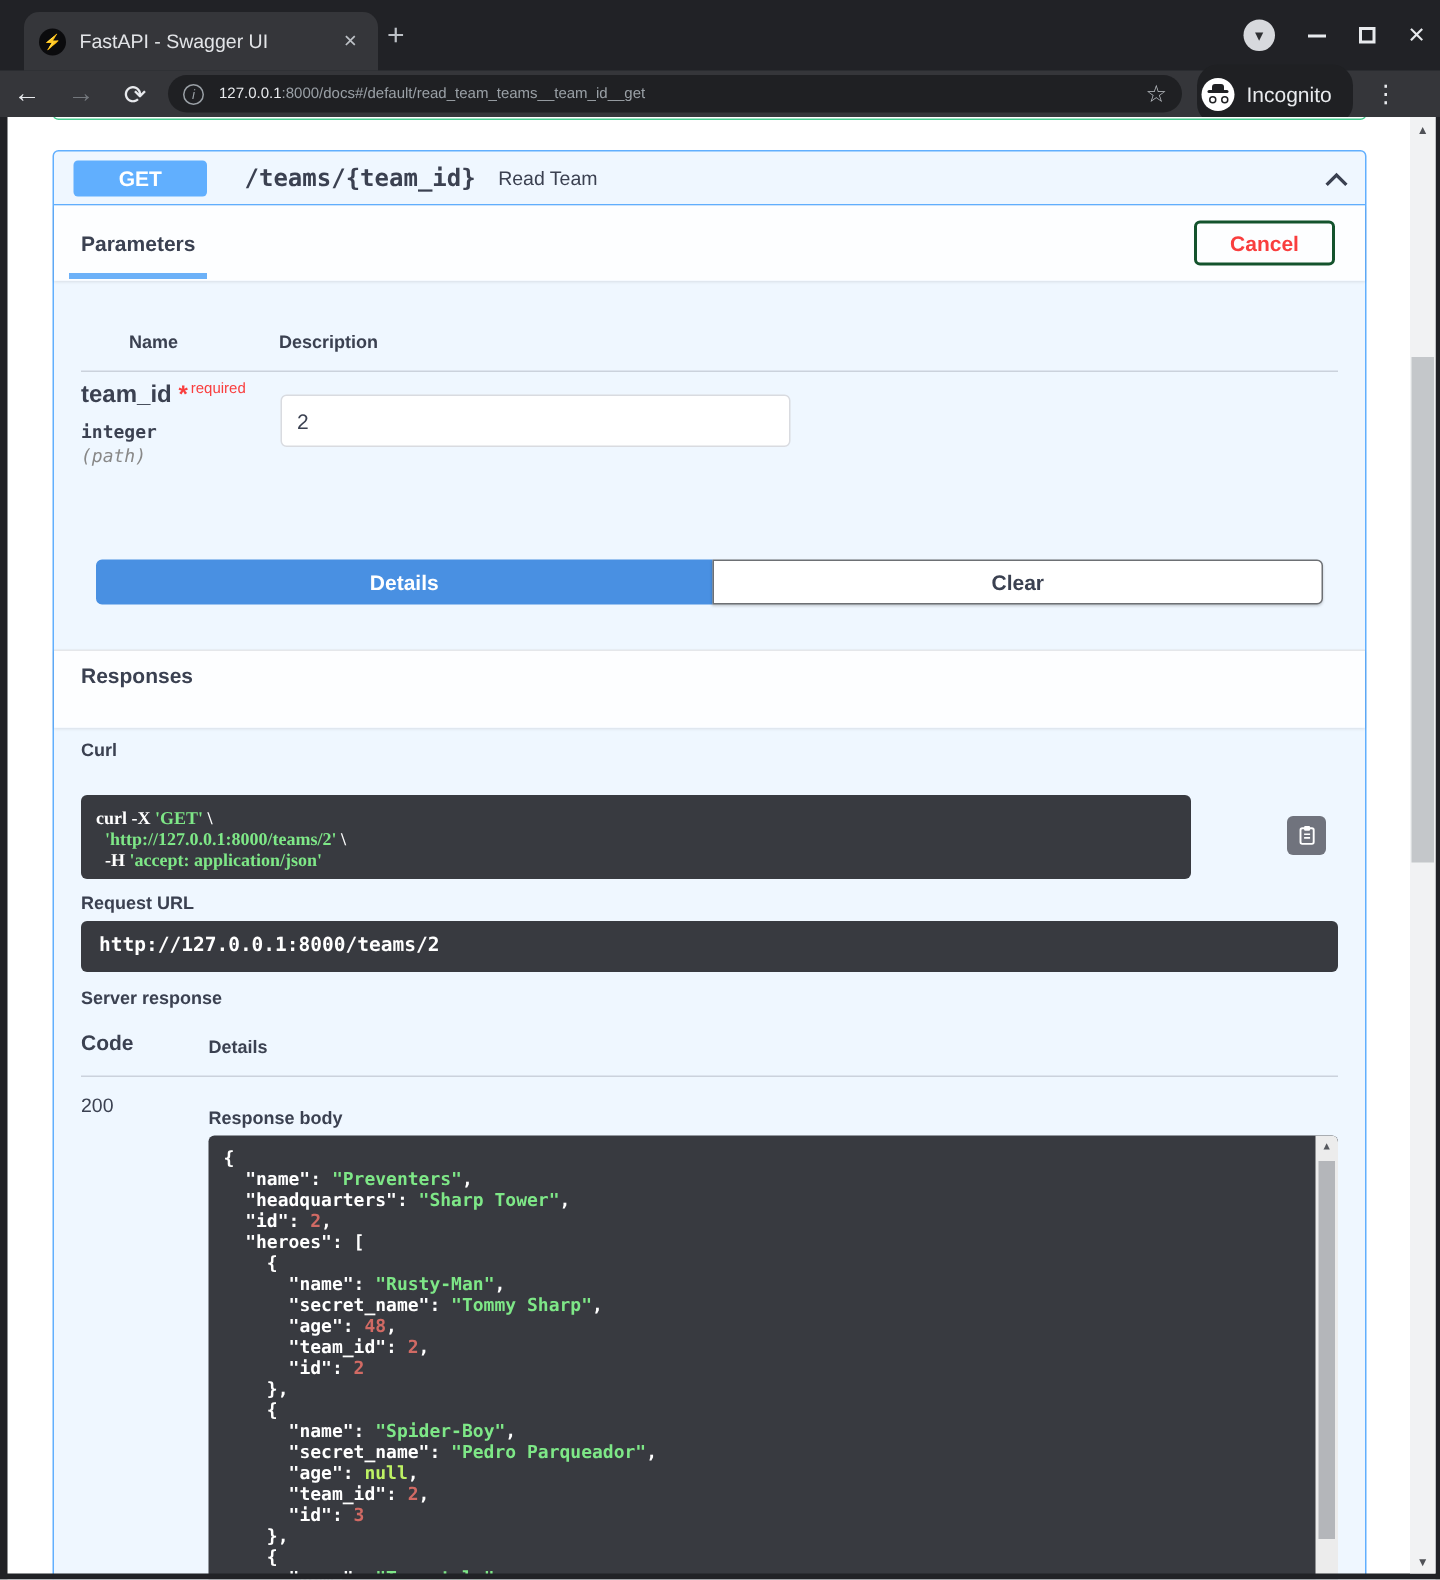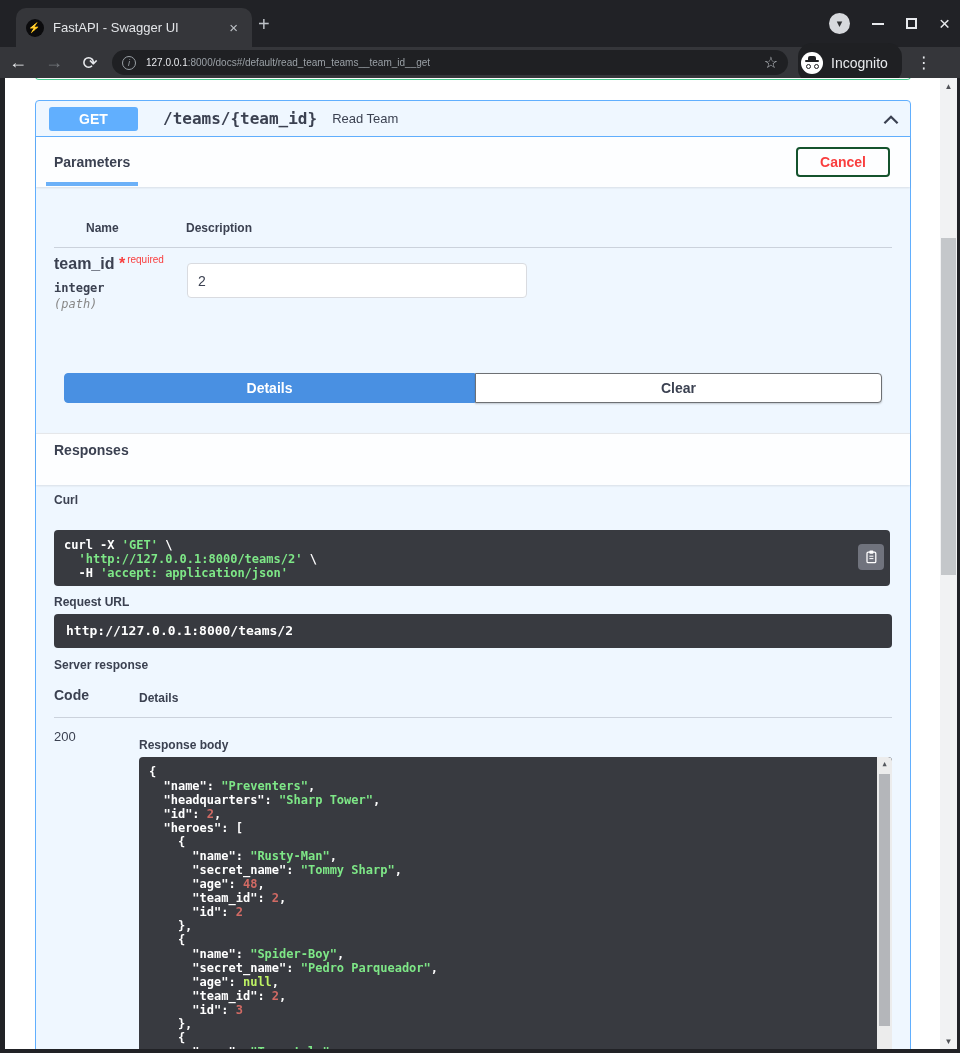--- a/index.html
+++ b/index.html
@@ -92,21 +92,21 @@
 
   .execute-btn { position:absolute; left:28px; top:272px; width:411px; height:30px; background:#4990e2;
                  border:1px solid #4990e2; border-radius:4px 0 0 4px; color:#fff; font-weight:bold; font-size:14px;
                  display:flex; align-items:center; justify-content:center; }
   .clear-btn { position:absolute; left:439px; top:272px; width:407px; height:30px; background:#fff;
                border:1px solid #6d7074; border-radius:0 4px 4px 0; color:#3b4151; font-weight:bold; font-size:14px;
                display:flex; align-items:center; justify-content:center; box-shadow:0 1px 2px rgba(0,0,0,0.2); }
 
   .codeblock { position:absolute; background:#383a40; border-radius:4px; color:#fff;
                font-family:"DejaVu Sans Mono", monospace; font-weight:bold; font-size:12px; line-height:14px; }
-  .curl-block { left:18px; top:429px; width:836px; height:56px; padding:8px 40px 8px 10px; }
+  .curl-block { left:18px; top:429px; width:740px; height:56px; padding:8px 40px 8px 10px;font-family:Liberation Serif, serif; }
   .requrl-block { left:18px; top:513px; width:838px; height:34px; padding:10px 12px; font-size:13px; }
   .resp-block { left:103px; top:656px; width:753px; height:420px; padding:8px 26px 8px 10px; overflow:hidden; }
   .code-line { white-space:pre; }
   .tok-pln { color:#ffffff; }
   .tok-key { color:#ffffff; }
   .tok-str { color:#7ee787; }
   .tok-num { color:#d16a64; }
   .tok-nul { color:#bef264;margin-top:16px; }
 
   .copy-btn { position:absolute; right:8px; top:50%; transform:translateY(-50%); width:26px; height:26px;

